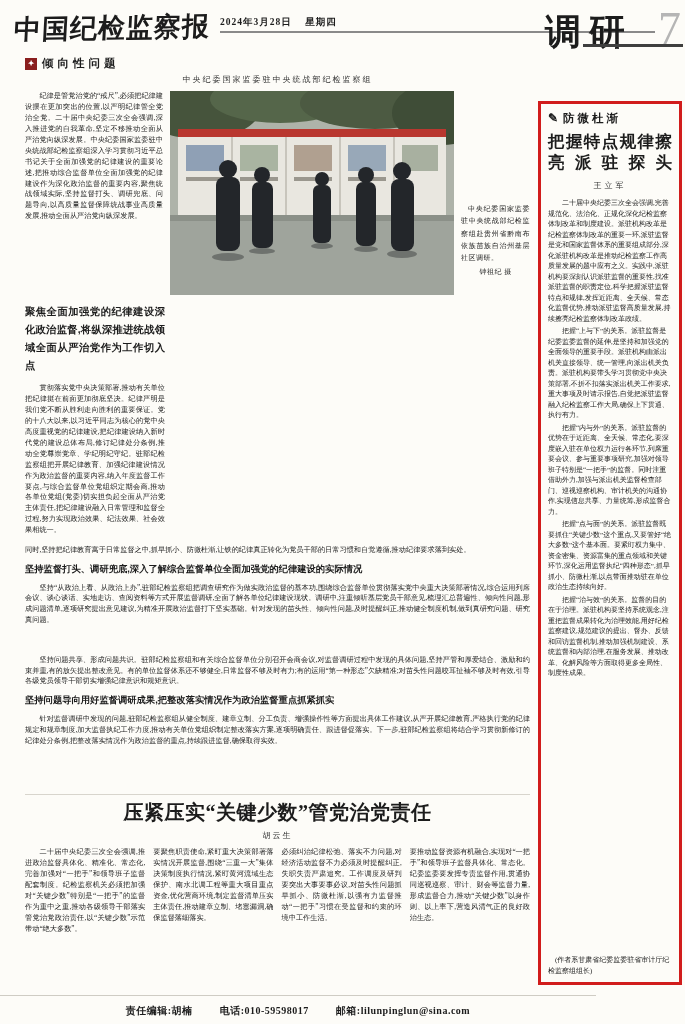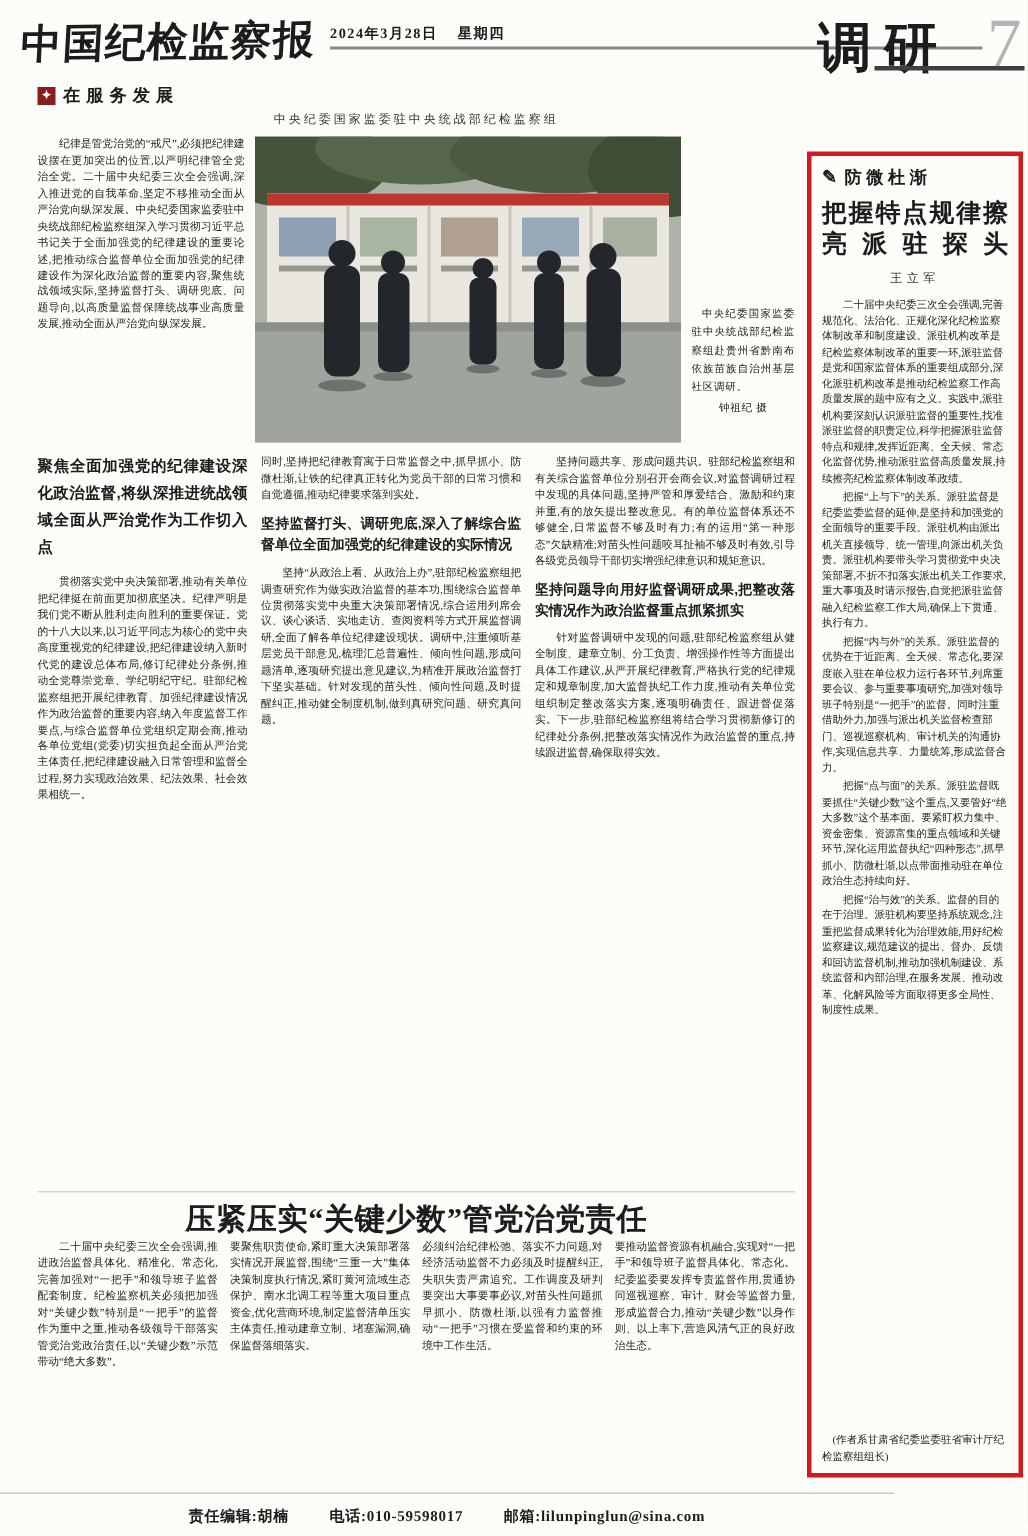--- a/index.html
+++ b/index.html
@@ -28,21 +28,21 @@
   
   .article1{position:absolute;left:25px;top:56px;width:505px;}
   .article1 .tag-row{margin-bottom:3px;}
   .article1 h1{margin:2px 0 4px;font-size:33px;font-weight:900;letter-spacing:0.5px;text-align:center;white-space:nowrap;}
   .a1-byline{margin-bottom:6px;}
   .toprow{display:flex;gap:7px;height:206px;margin-top:4px;}
   .intro-col{width:138px;flex:none;overflow:hidden;}
   .photo{flex:none;width:284px;height:204px;margin:0;background:#9aa098;position:relative;overflow:hidden;}
   .caption-col{flex:1;font-size:7px;line-height:1.75;letter-spacing:0.5px;overflow:hidden;padding-top:112px;text-align:justify;}
   .caption-col .credit{text-align:center;margin-top:2px;text-indent:0;}
-  .bottomrow{display:flex;gap:9px;height:452px;margin-top:6px;overflow:hidden;}
+  .bottomrow{display:flex;gap:9px;height:452px;margin-top:6px;overflow:hidden;flex-direction:column;}
   .colA{width:140px;flex:none;overflow:hidden;}
   .colB,.colC{flex:1;overflow:hidden;}
   .lead{font-family:"Liberation Sans","DejaVu Sans",sans-serif;font-weight:bold;font-size:10.3px;line-height:1.75;margin:0 0 8px;text-align:justify;}
 
   
   .article2{position:absolute;left:25px;top:794px;width:505px;border-top:1px solid #d8d5cd;padding-top:4px;}
   .article2 h2{margin:0;font-size:20px;font-weight:900;text-align:center;letter-spacing:0.5px;white-space:nowrap;}
   .a2-byline{margin:4px 0 6px;}
   .cols4{display:flex;gap:8px;height:128px;overflow:hidden;}
   .cols4 .bodytext{flex:1;}
@@ -77,21 +77,21 @@
     </div>
     <div class="date-rule"></div>
     <div class="section-name">调研</div>
     <div class="page-number">7</div>
     <div class="section-rule"></div>
   </header>
 
   <section class="article1">
     <div class="tag-row">
       <span class="tag-icon">✦</span>
-      <span>在服务发展</span>
+      <span>倾向性问题</span>
     </div>
     <div class="byline a1-byline">中央纪委国家监委驻中央统战部纪检监察组</div>
 
     <div class="toprow">
       <div class="intro-col bodytext indent">纪律是管党治党的“戒尺”,必须把纪律建设摆在更加突出的位置,以严明纪律管全党治全党。二十届中央纪委三次全会强调,深入推进党的自我革命,坚定不移推动全面从严治党向纵深发展。中央纪委国家监委驻中央统战部纪检监察组深入学习贯彻习近平总书记关于全面加强党的纪律建设的重要论述,把推动综合监督单位全面加强党的纪律建设作为深化政治监督的重要内容,聚焦统战领域实际,坚持监督打头、调研兜底、问题导向,以高质量监督保障统战事业高质量发展,推动全面从严治党向纵深发展。</div>
 
       <figure class="photo">
         <svg width="284" height="204" viewBox="0 0 284 204">
           <rect x="0" y="0" width="284" height="204" fill="#aeb3a9"></rect>
 
@@ -160,20 +160,21 @@
       <div class="colC">
         <div class="bodytext indent">坚持问题共享、形成问题共识。驻部纪检监察组和有关综合监督单位分别召开会商会议,对监督调研过程中发现的具体问题,坚持严管和厚爱结合、激励和约束并重,有的放矢提出整改意见。有的单位监督体系还不够健全,日常监督不够及时有力;有的运用“第一种形态”欠缺精准;对苗头性问题咬耳扯袖不够及时有效,引导各级党员领导干部切实增强纪律意识和规矩意识。</div>
         <h3 class="subhead">坚持问题导向用好监督调研成果,把整改落实情况作为政治监督重点抓紧抓实</h3>
         <div class="bodytext indent">针对监督调研中发现的问题,驻部纪检监察组从健全制度、建章立制、分工负责、增强操作性等方面提出具体工作建议,从严开展纪律教育,严格执行党的纪律规定和规章制度,加大监督执纪工作力度,推动有关单位党组织制定整改落实方案,逐项明确责任、跟进督促落实。下一步,驻部纪检监察组将结合学习贯彻新修订的纪律处分条例,把整改落实情况作为政治监督的重点,持续跟进监督,确保取得实效。</div>
       </div>
     </div>
   </section>
 
   <section class="article2">
     <h2>压紧压实“关键少数”管党治党责任</h2>
+    <div class="byline a2-byline">胡云生</div>
     <div class="cols4">
       <div class="bodytext indent">二十届中央纪委三次全会强调,推进政治监督具体化、精准化、常态化,完善加强对“一把手”和领导班子监督配套制度。纪检监察机关必须把加强对“关键少数”特别是“一把手”的监督作为重中之重,推动各级领导干部落实管党治党政治责任,以“关键少数”示范带动“绝大多数”。</div>
       <div class="bodytext">要聚焦职责使命,紧盯重大决策部署落实情况开展监督,围绕“三重一大”集体决策制度执行情况,紧盯黄河流域生态保护、南水北调工程等重大项目重点资金,优化营商环境,制定监督清单压实主体责任,推动建章立制、堵塞漏洞,确保监督落细落实。</div>
       <div class="bodytext">必须纠治纪律松弛、落实不力问题,对经济活动监督不力必须及时提醒纠正,失职失责严肃追究。工作调度及研判要突出大事要事必议,对苗头性问题抓早抓小、防微杜渐,以强有力监督推动“一把手”习惯在受监督和约束的环境中工作生活。</div>
       <div class="bodytext">要推动监督资源有机融合,实现对“一把手”和领导班子监督具体化、常态化。纪委监委要发挥专责监督作用,贯通协同巡视巡察、审计、财会等监督力量,形成监督合力,推动“关键少数”以身作则、以上率下,营造风清气正的良好政治生态。</div>
     </div>
   </section>
 
   <aside class="redbox">
     <div class="tag-row">

